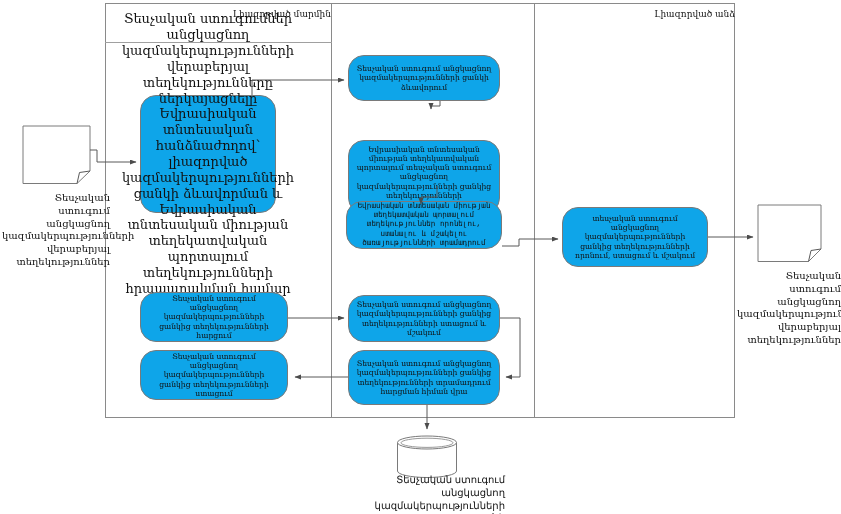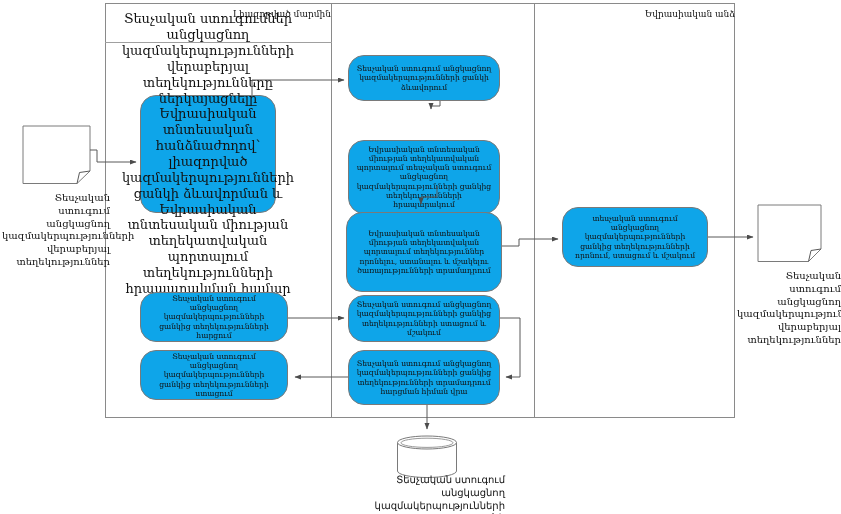--- a/index.html
+++ b/index.html
@@ -44,39 +44,39 @@
 <body>
 
 <div class="stage">
 
   <div class="frame"></div>
   <div class="vdiv" style="left:331px;"></div>
   <div class="vdiv" style="left:534px;"></div>
   <div class="hsep"></div>
 
   <div class="lane-header" style="left:106px; width:225px;">Լիազորված մարմին</div>
-  <div class="lane-header" style="left:535px; width:200px;">Եվրասիական անձ</div>
+  <div class="lane-header" style="left:535px; width:200px;">Լիազորված անձ</div>
 
   <div class="box" style="left:140px; top:95px;  width:136px; height:118px; font-size:13px;">
     <span>Տեսչական ստուգումներ անցկացնող կազմակերպությունների վերաբերյալ տեղեկությունները ներկայացնելը Եվրասիական տնտեսական հանձնաժողով՝ լիազորված կազմակերպությունների ցանկի ձևավորման և Եվրասիական տնտեսական միության տեղեկատվական պորտալում տեղեկությունների հրապարակման համար</span>
   </div>
   <div class="box" style="left:140px; top:292px; width:148px; height:50px;">
     <span>Տեսչական ստուգում անցկացնող կազմակերպությունների ցանկից տեղեկությունների հարցում</span>
   </div>
   <div class="box" style="left:140px; top:350px; width:148px; height:50px;">
     <span>Տեսչական ստուգում անցկացնող կազմակերպությունների ցանկից տեղեկությունների ստացում</span>
   </div>
 
   <div class="box" style="left:348px; top:55px;  width:152px; height:46px;">
     <span>Տեսչական ստուգում անցկացնող կազմակերպությունների ցանկի ձևավորում</span>
   </div>
   <div class="box" style="left:348px; top:112px; width:152px; height:74px;margin-top:28px;">
     <span>Եվրասիական տնտեսական միության տեղեկատվական պորտալում տեսչական ստուգում անցկացնող կազմակերպությունների ցանկից տեղեկությունների հրապարակում</span>
   </div>
-  <div class="box" style="left:346px; top:212px; width:156px; height:80px;">
+  <div class="box" style="left:346px; top:201px; width:156px; height:48px;font-family:Liberation Mono, monospace;">
     <span>Եվրասիական տնտեսական միության տեղեկատվական պորտալում տեղեկություններ որոնելու, ստանալու և մշակելու ծառայությունների տրամադրում</span>
   </div>
   <div class="box" style="left:348px; top:295px; width:152px; height:47px;">
     <span>Տեսչական ստուգում անցկացնող կազմակերպությունների ցանկից տեղեկությունների ստացում և մշակում</span>
   </div>
   <div class="box" style="left:348px; top:350px; width:152px; height:55px;">
     <span>Տեսչական ստուգում անցկացնող կազմակերպությունների ցանկից տեղեկությունների տրամադրում հարցման հիման վրա</span>
   </div>
 
   <div class="box" style="left:562px; top:207px; width:146px; height:60px;">

